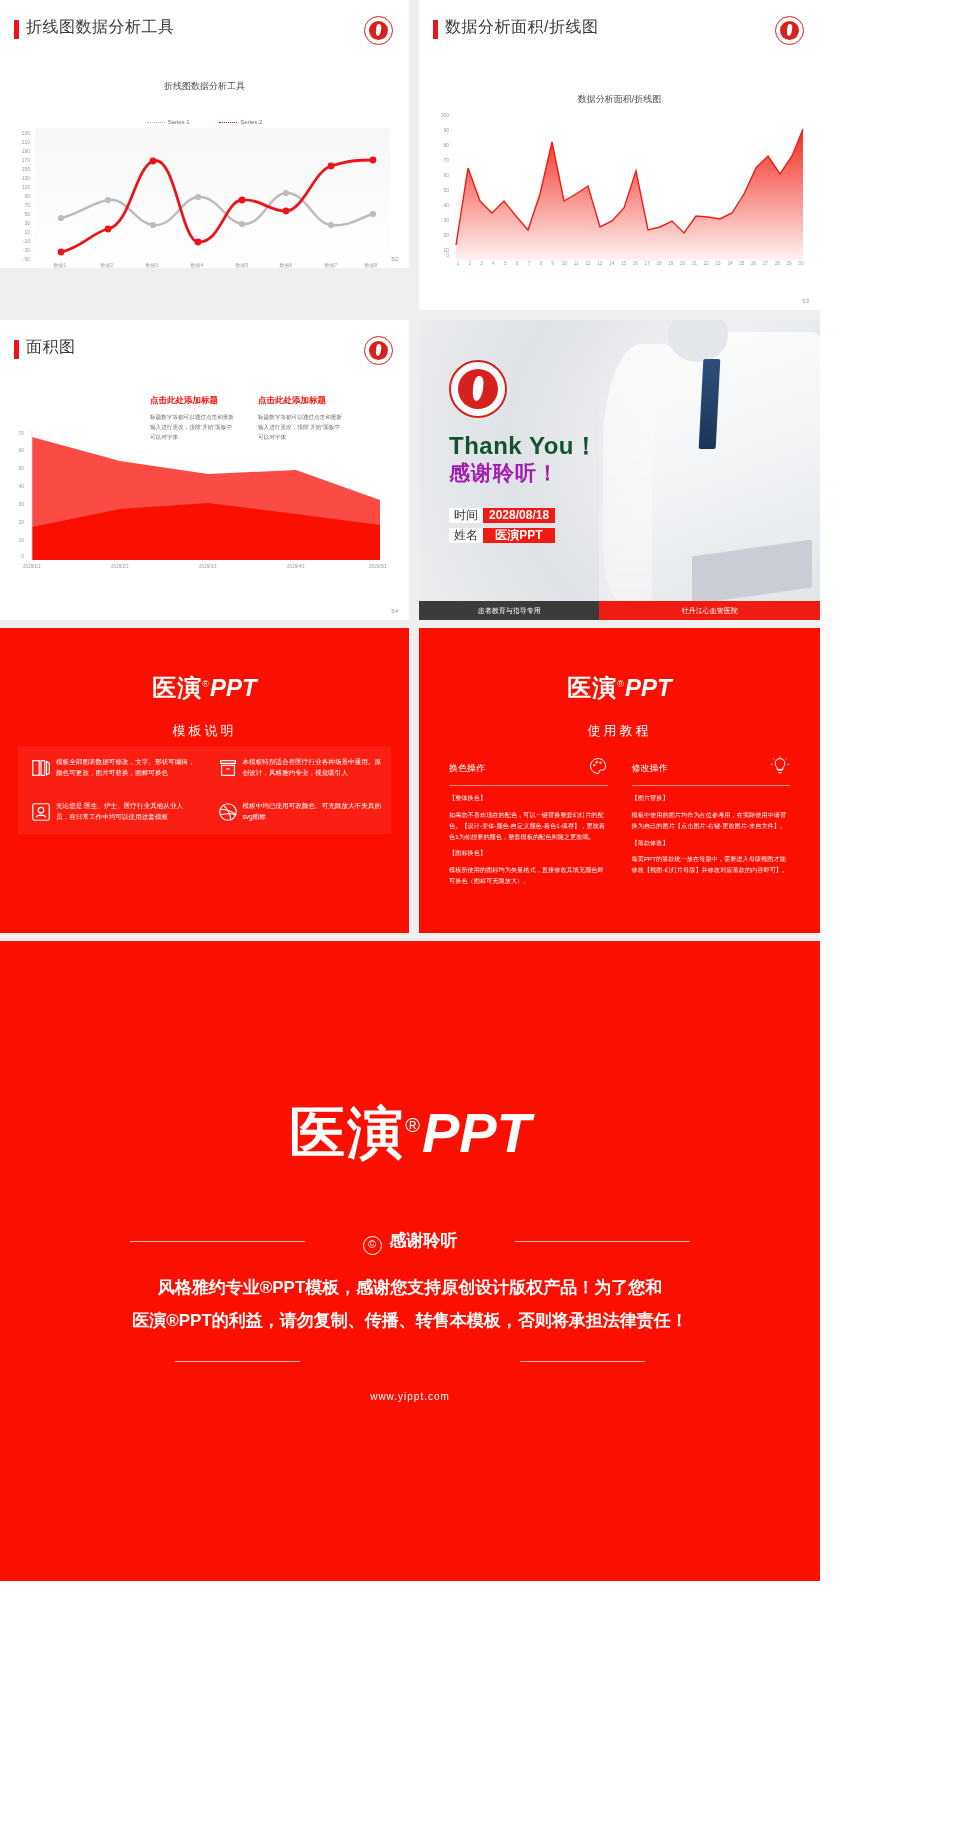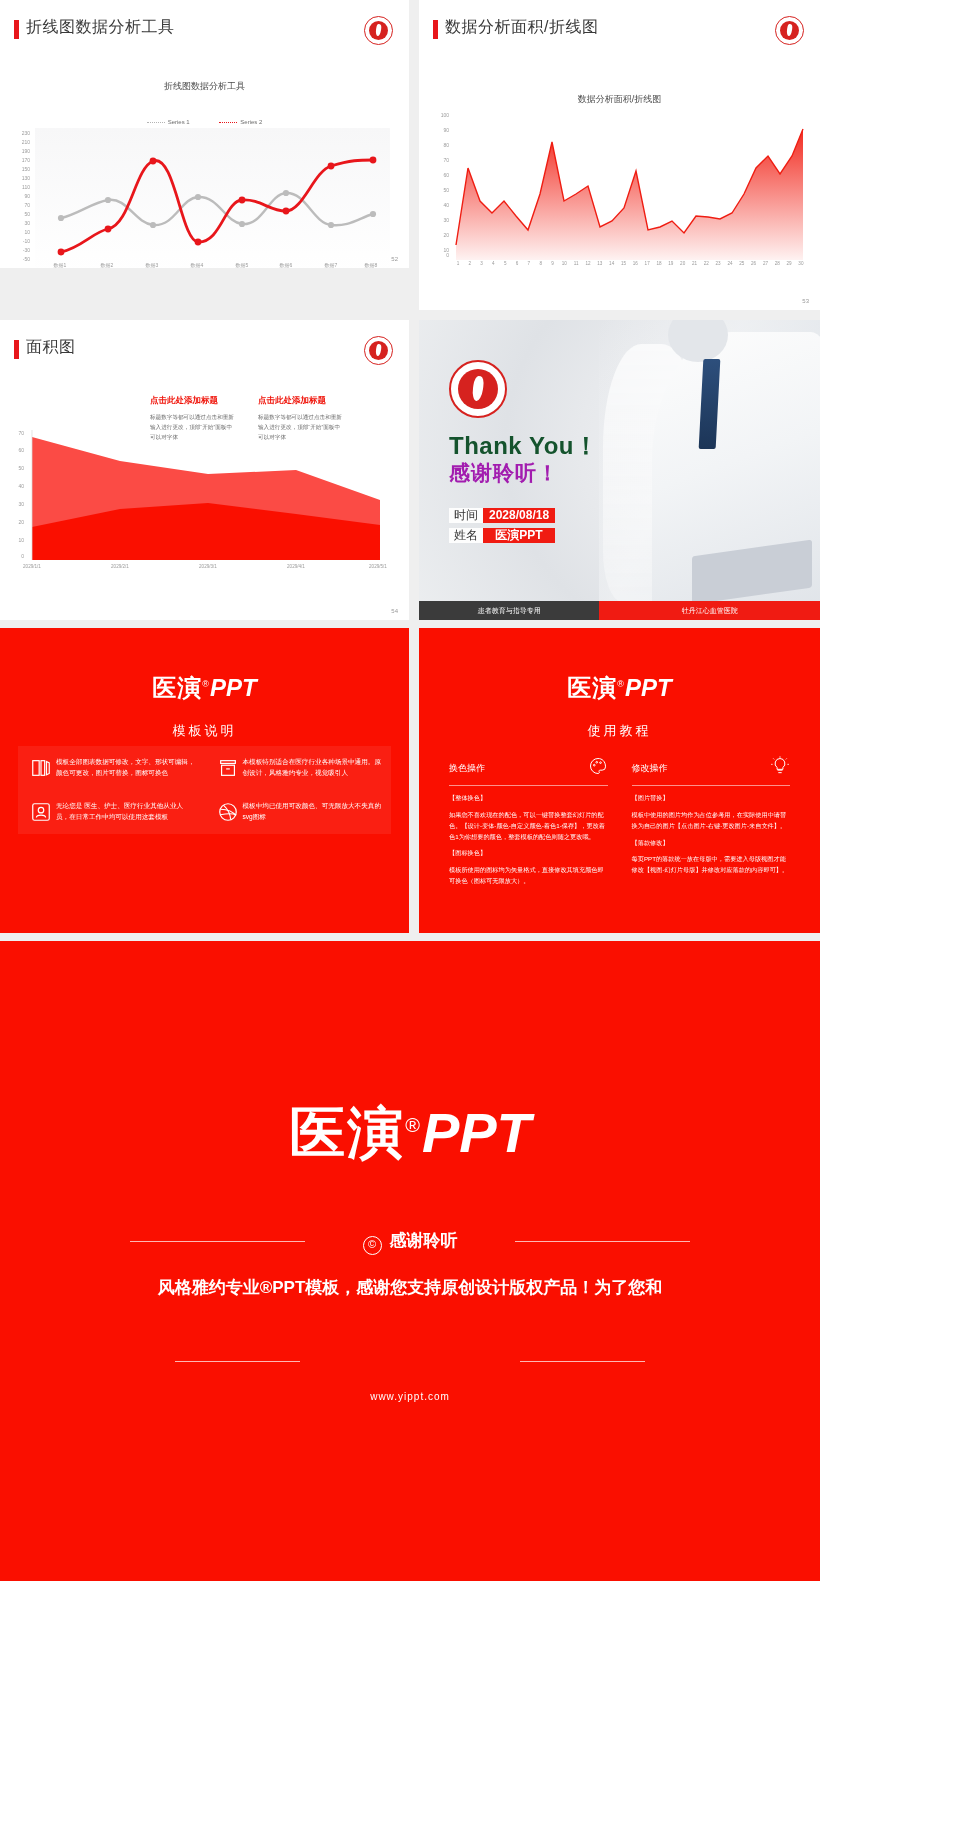--- a/index.html
+++ b/index.html
@@ -436,20 +436,21 @@
 
     <div class="divider" style="left:130px;top:300px;width:175px"></div>
     <div class="divider" style="right:130px;top:300px;width:175px"></div>
 
     <div class="cw">
       <span class="cmark">©</span><span>感谢聆听</span>
     </div>
 
     <div class="cbody">
       <div>风格雅约专业®PPT模板，感谢您支持原创设计版权产品！为了您和</div>
+      <div>医演®PPT的利益，请勿复制、传播、转售本模板，否则将承担法律责任！</div>
     </div>
 
     <div class="divider" style="left:175px;top:420px;width:125px"></div>
     <div class="divider" style="right:175px;top:420px;width:125px"></div>
     <div class="site">www.yippt.com</div>
   </div>
 
   <div class="rightfill"></div>
   <div class="belowfill"></div>
 </div>

